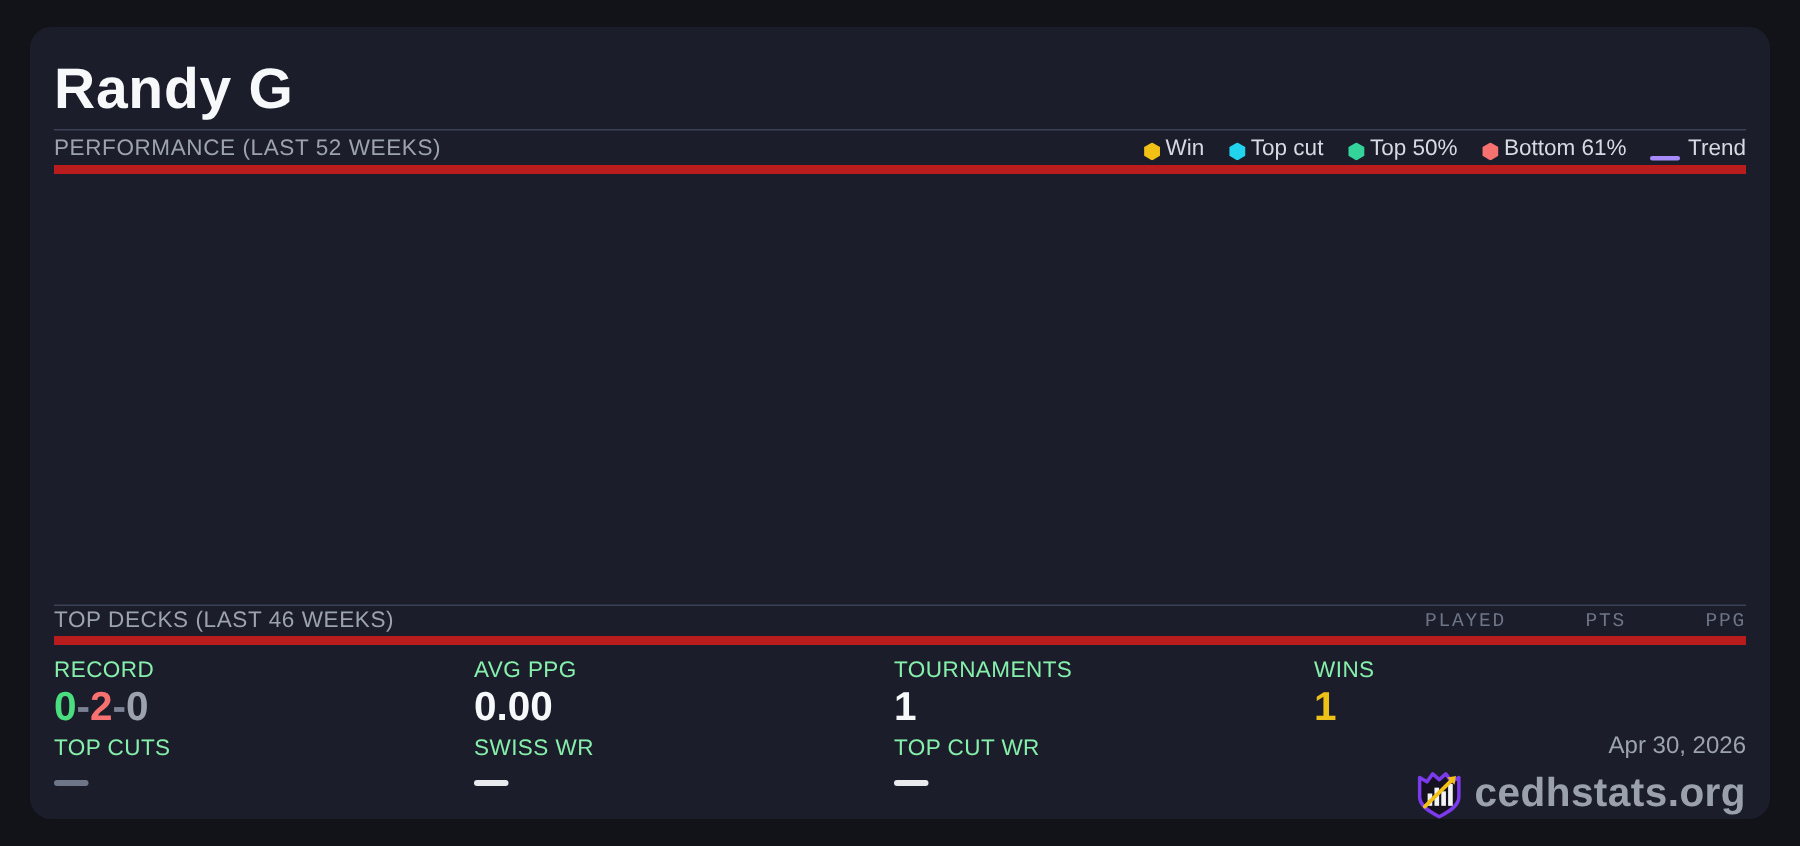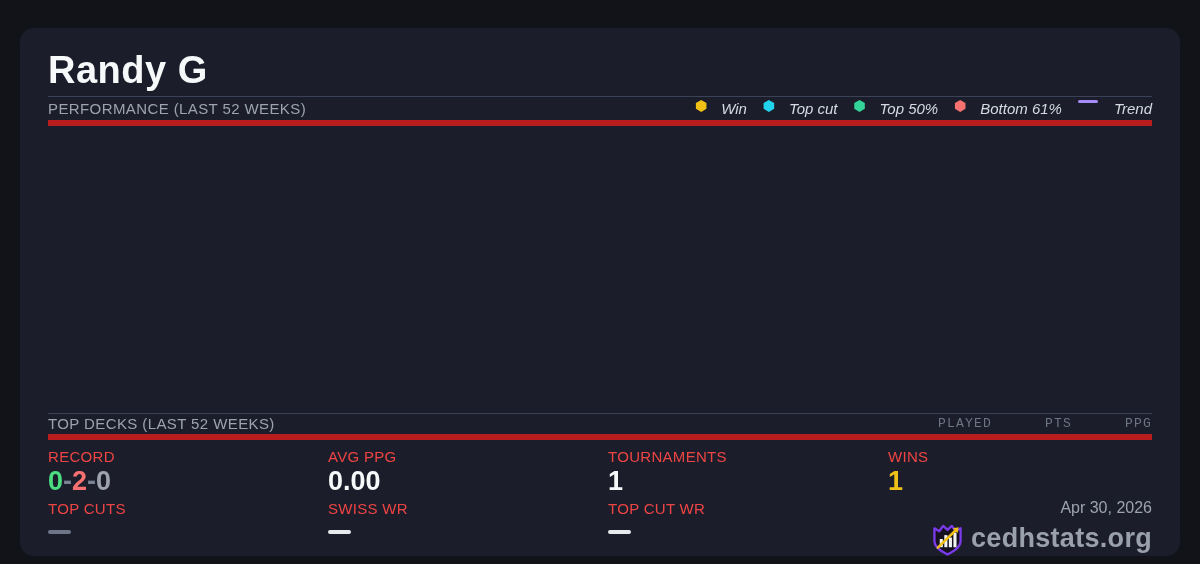--- a/index.html
+++ b/index.html
@@ -4,25 +4,25 @@
 <style>
   * { margin: 0; padding: 0; box-sizing: border-box; }
   html, body { width: 1200px; height: 564px; }
   body {
     background: #121319;
     font-family: "Liberation Sans", "DejaVu Sans", sans-serif;
     overflow: hidden;
   }
   .card {
     position: absolute;
-    left: 20px; top: 28px;
+    left: 20px; top: 18px;
     width: 1160px; height: 528px;
     background: #1b1e2a;
     border-radius: 14px;
-    padding: 0 28px;
+    padding: 0 16px;
     display: flex;
     flex-direction: column;
   }
   .card-header { padding-top: 18px; border-bottom: 1px solid #3b4156; }
   .player-name {
     color: #f7f8fa;
     font-size: 38px;
     font-weight: 800;
     letter-spacing: 0.5px;
     line-height: 48px;
@@ -34,21 +34,21 @@
     justify-content: space-between;
     border-bottom: 6px solid #b91c1c;
   }
   .perf-row { height: 31px; }
   .section-title {
     color: #9ca3af;
     font-size: 15px;
     letter-spacing: 0.4px;
   }
   .legend { display: flex; align-items: center; gap: 16px; }
-  .legend-item { display: flex; align-items: flex-start; gap: 14px; font-style: italic; }
+  .legend-item { display: flex; align-items: flex-end; gap: 3px; }
   .legend-dot {
     width: 12px; height: 12px;
     clip-path: polygon(50% 0%, 94% 26%, 94% 74%, 50% 100%, 6% 74%, 6% 26%);
     flex: 0 0 auto;
   }
   .legend-line {
     width: 20px; height: 3px;
     border-radius: 2px;
     flex: 0 0 auto;
     margin-right: 2px;
@@ -65,21 +65,21 @@
     letter-spacing: 1.2px;
   }
   .stats-grid {
     flex: 1;
     display: grid;
     grid-template-columns: 280px 280px 280px 1fr;
     grid-template-rows: 52px 1fr;
     padding-top: 8px;
   }
   .stat-cell { display: flex; flex-direction: column; }
-  .stat-label { color: #ef4444; font-size: 15px; letter-spacing: 0.3px; }
+  .stat-label { color: #86efac; font-size: 15px; letter-spacing: 0.3px; }
   .stat-value {
     color: #f7f8fa;
     font-size: 27px;
     font-weight: 700;
     line-height: 32px;
   }
   .stat-value .pos { color: #4ade80; }
   .stat-value .neg { color: #f87171; }
   .stat-value .sep { color: #7b8294; }
   .stat-value .neutral { color: #9ca3af; }
@@ -135,21 +135,21 @@
         <span class="legend-item">
           <span class="legend-line" style="background: rgb(167, 139, 250);"></span>
           <span class="legend-label">Trend</span>
         </span>
       </div>
   </div>
 
   <div class="chart-area"></div>
 
   <div class="section-row decks-row">
-    <div class="section-title">TOP DECKS (LAST 52 WEEKS)</div>
+    <div class="section-title">TOP DECKS (LAST 46 WEEKS)</div>
     <div class="deck-cols">
       <div class="deck-col">PLAYED</div>
       <div class="deck-col">PTS</div>
       <div class="deck-col">PPG</div>
     </div>
   </div>
 
   <div class="stats-grid">
 
     <div class="stat-cell">

